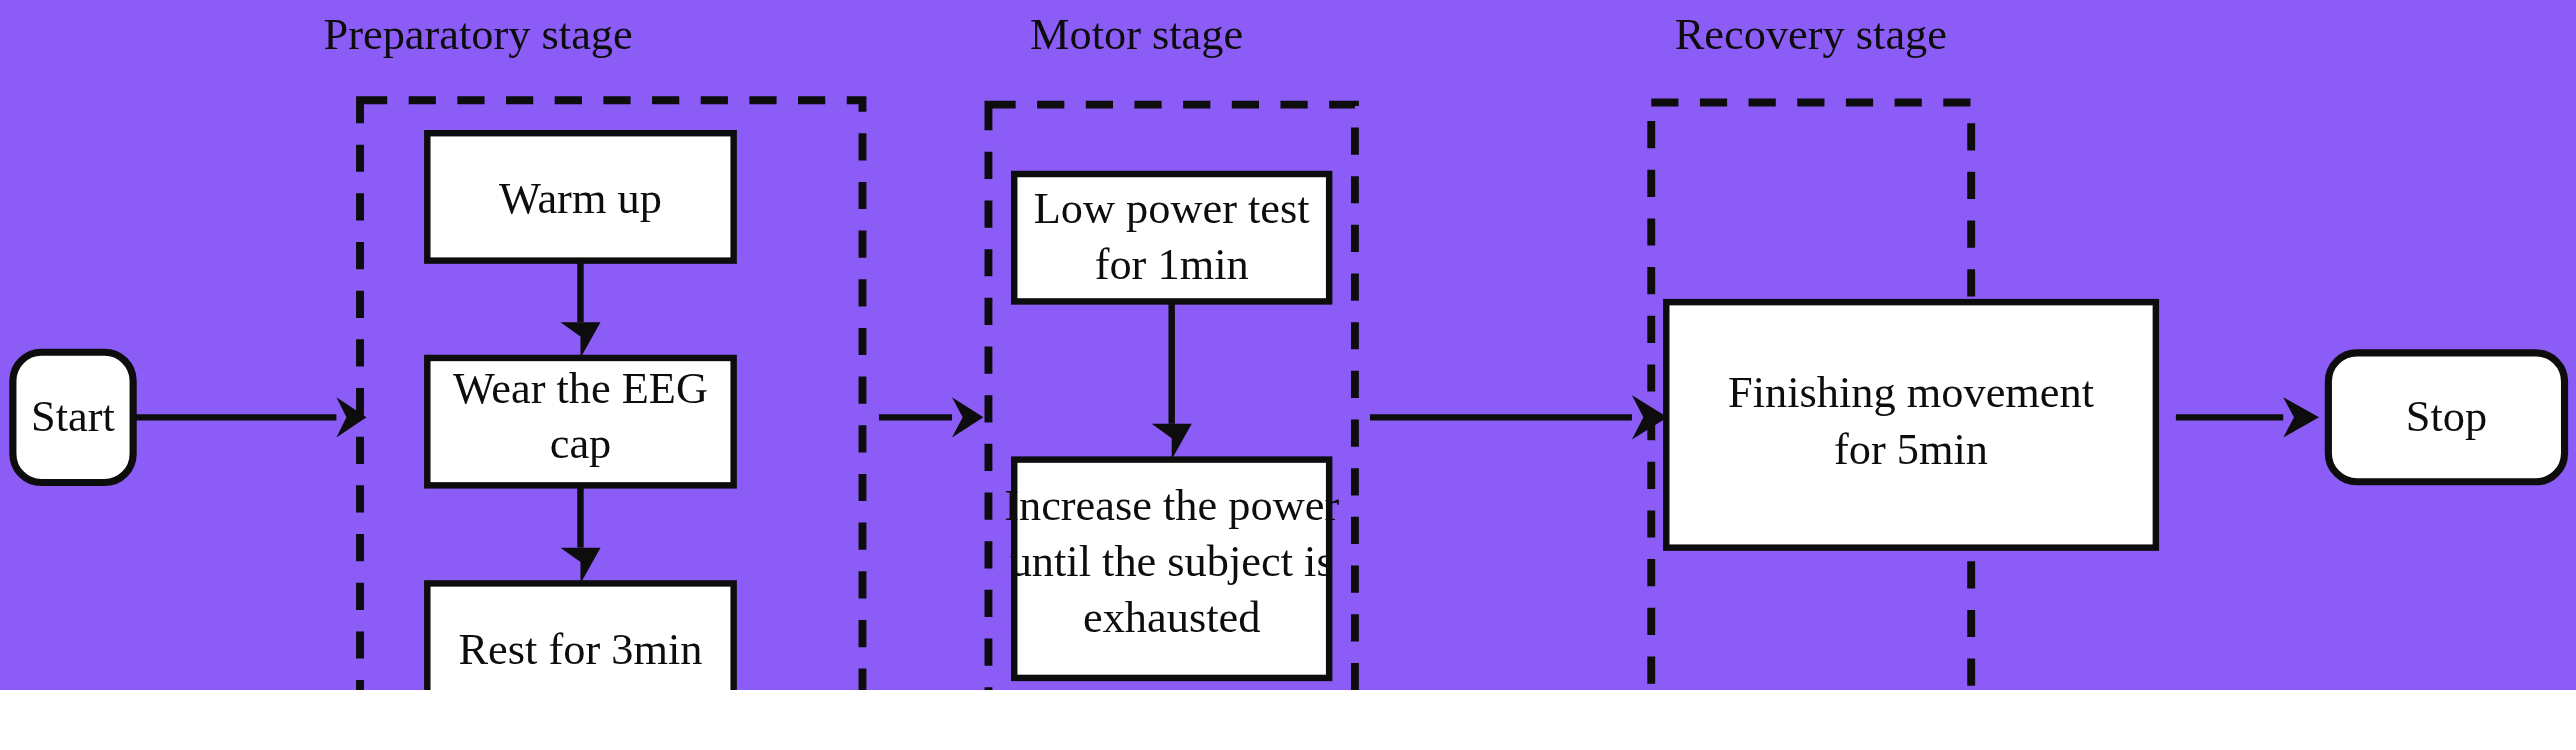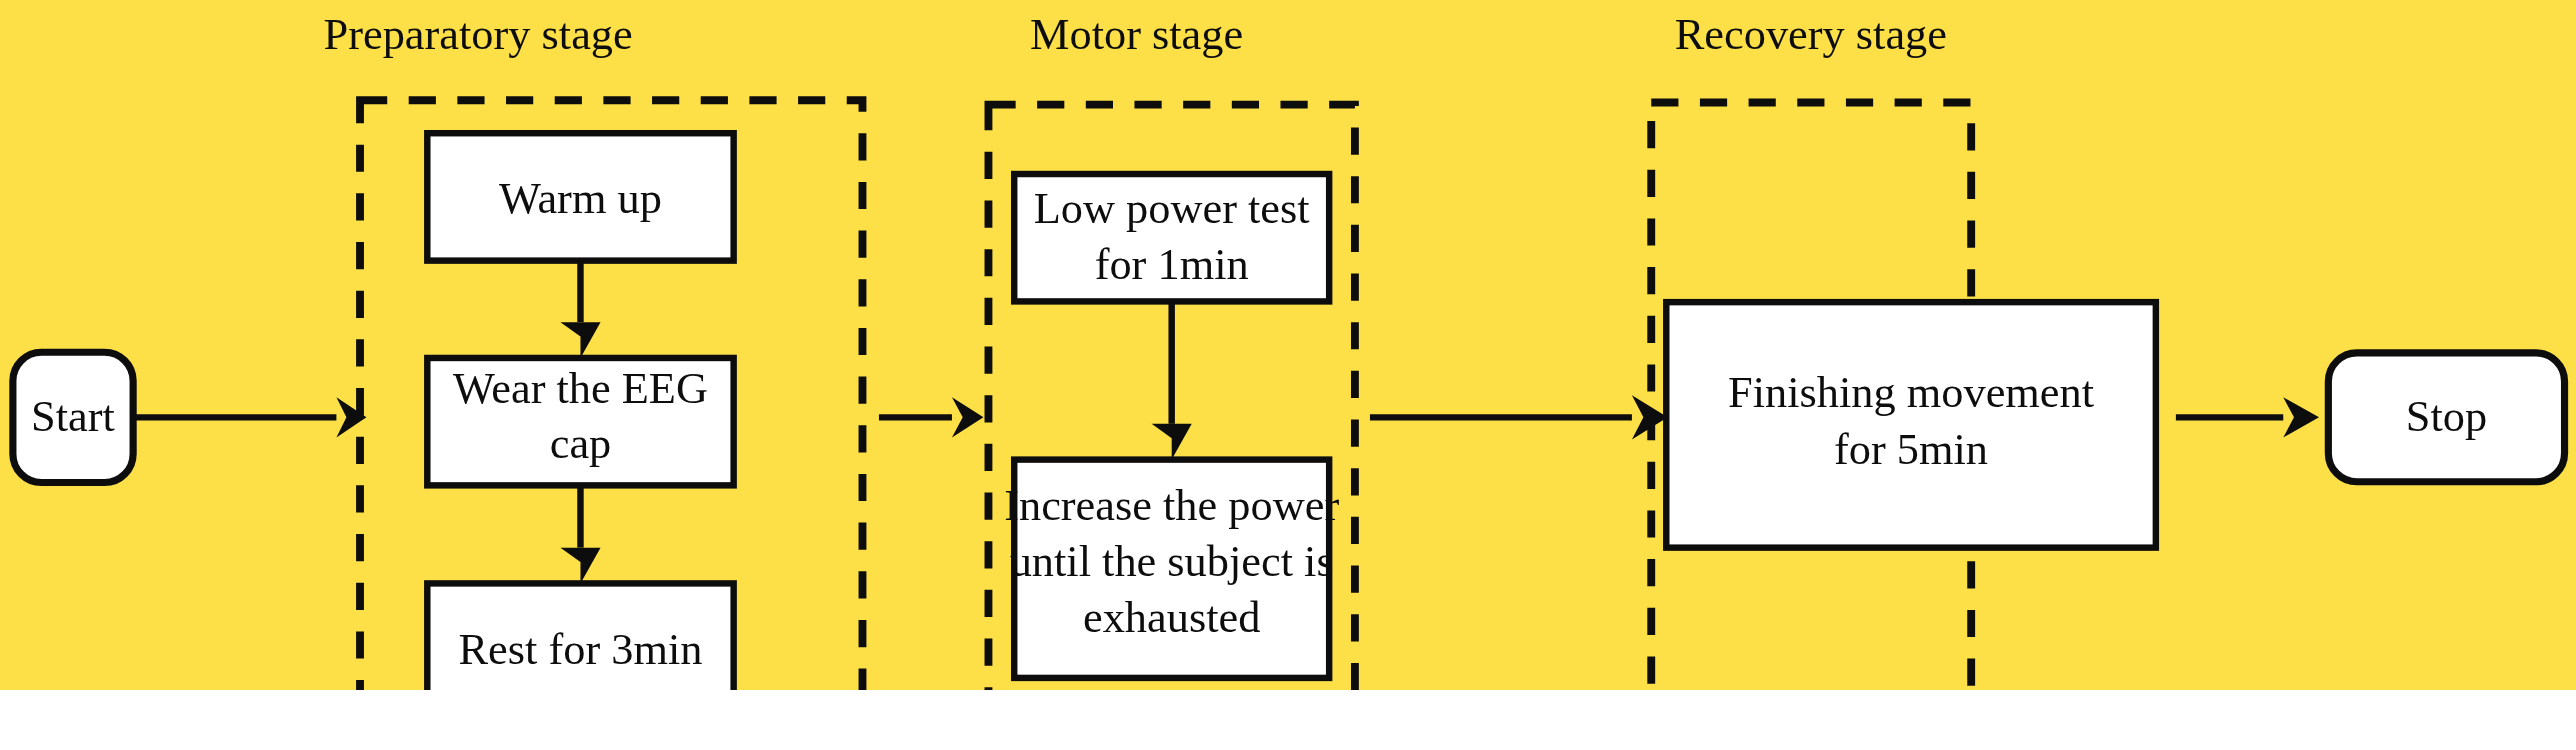--- a/index.html
+++ b/index.html
@@ -8,21 +8,21 @@
     padding: 0;
     background: #ffffff;
   }
   body {
     font-family: "Liberation Serif", "DejaVu Serif", serif;
   }
   #canvas {
     position: relative;
     width: 2576px;
     height: 690px;
-    background: #fde047;
+    background: #8b5cf6;
     overflow: hidden;
   }
   #flow-svg {
     position: absolute;
     top: 0;
     left: 0;
     width: 2576px;
     height: 751px;
   }
   .stage-title {

